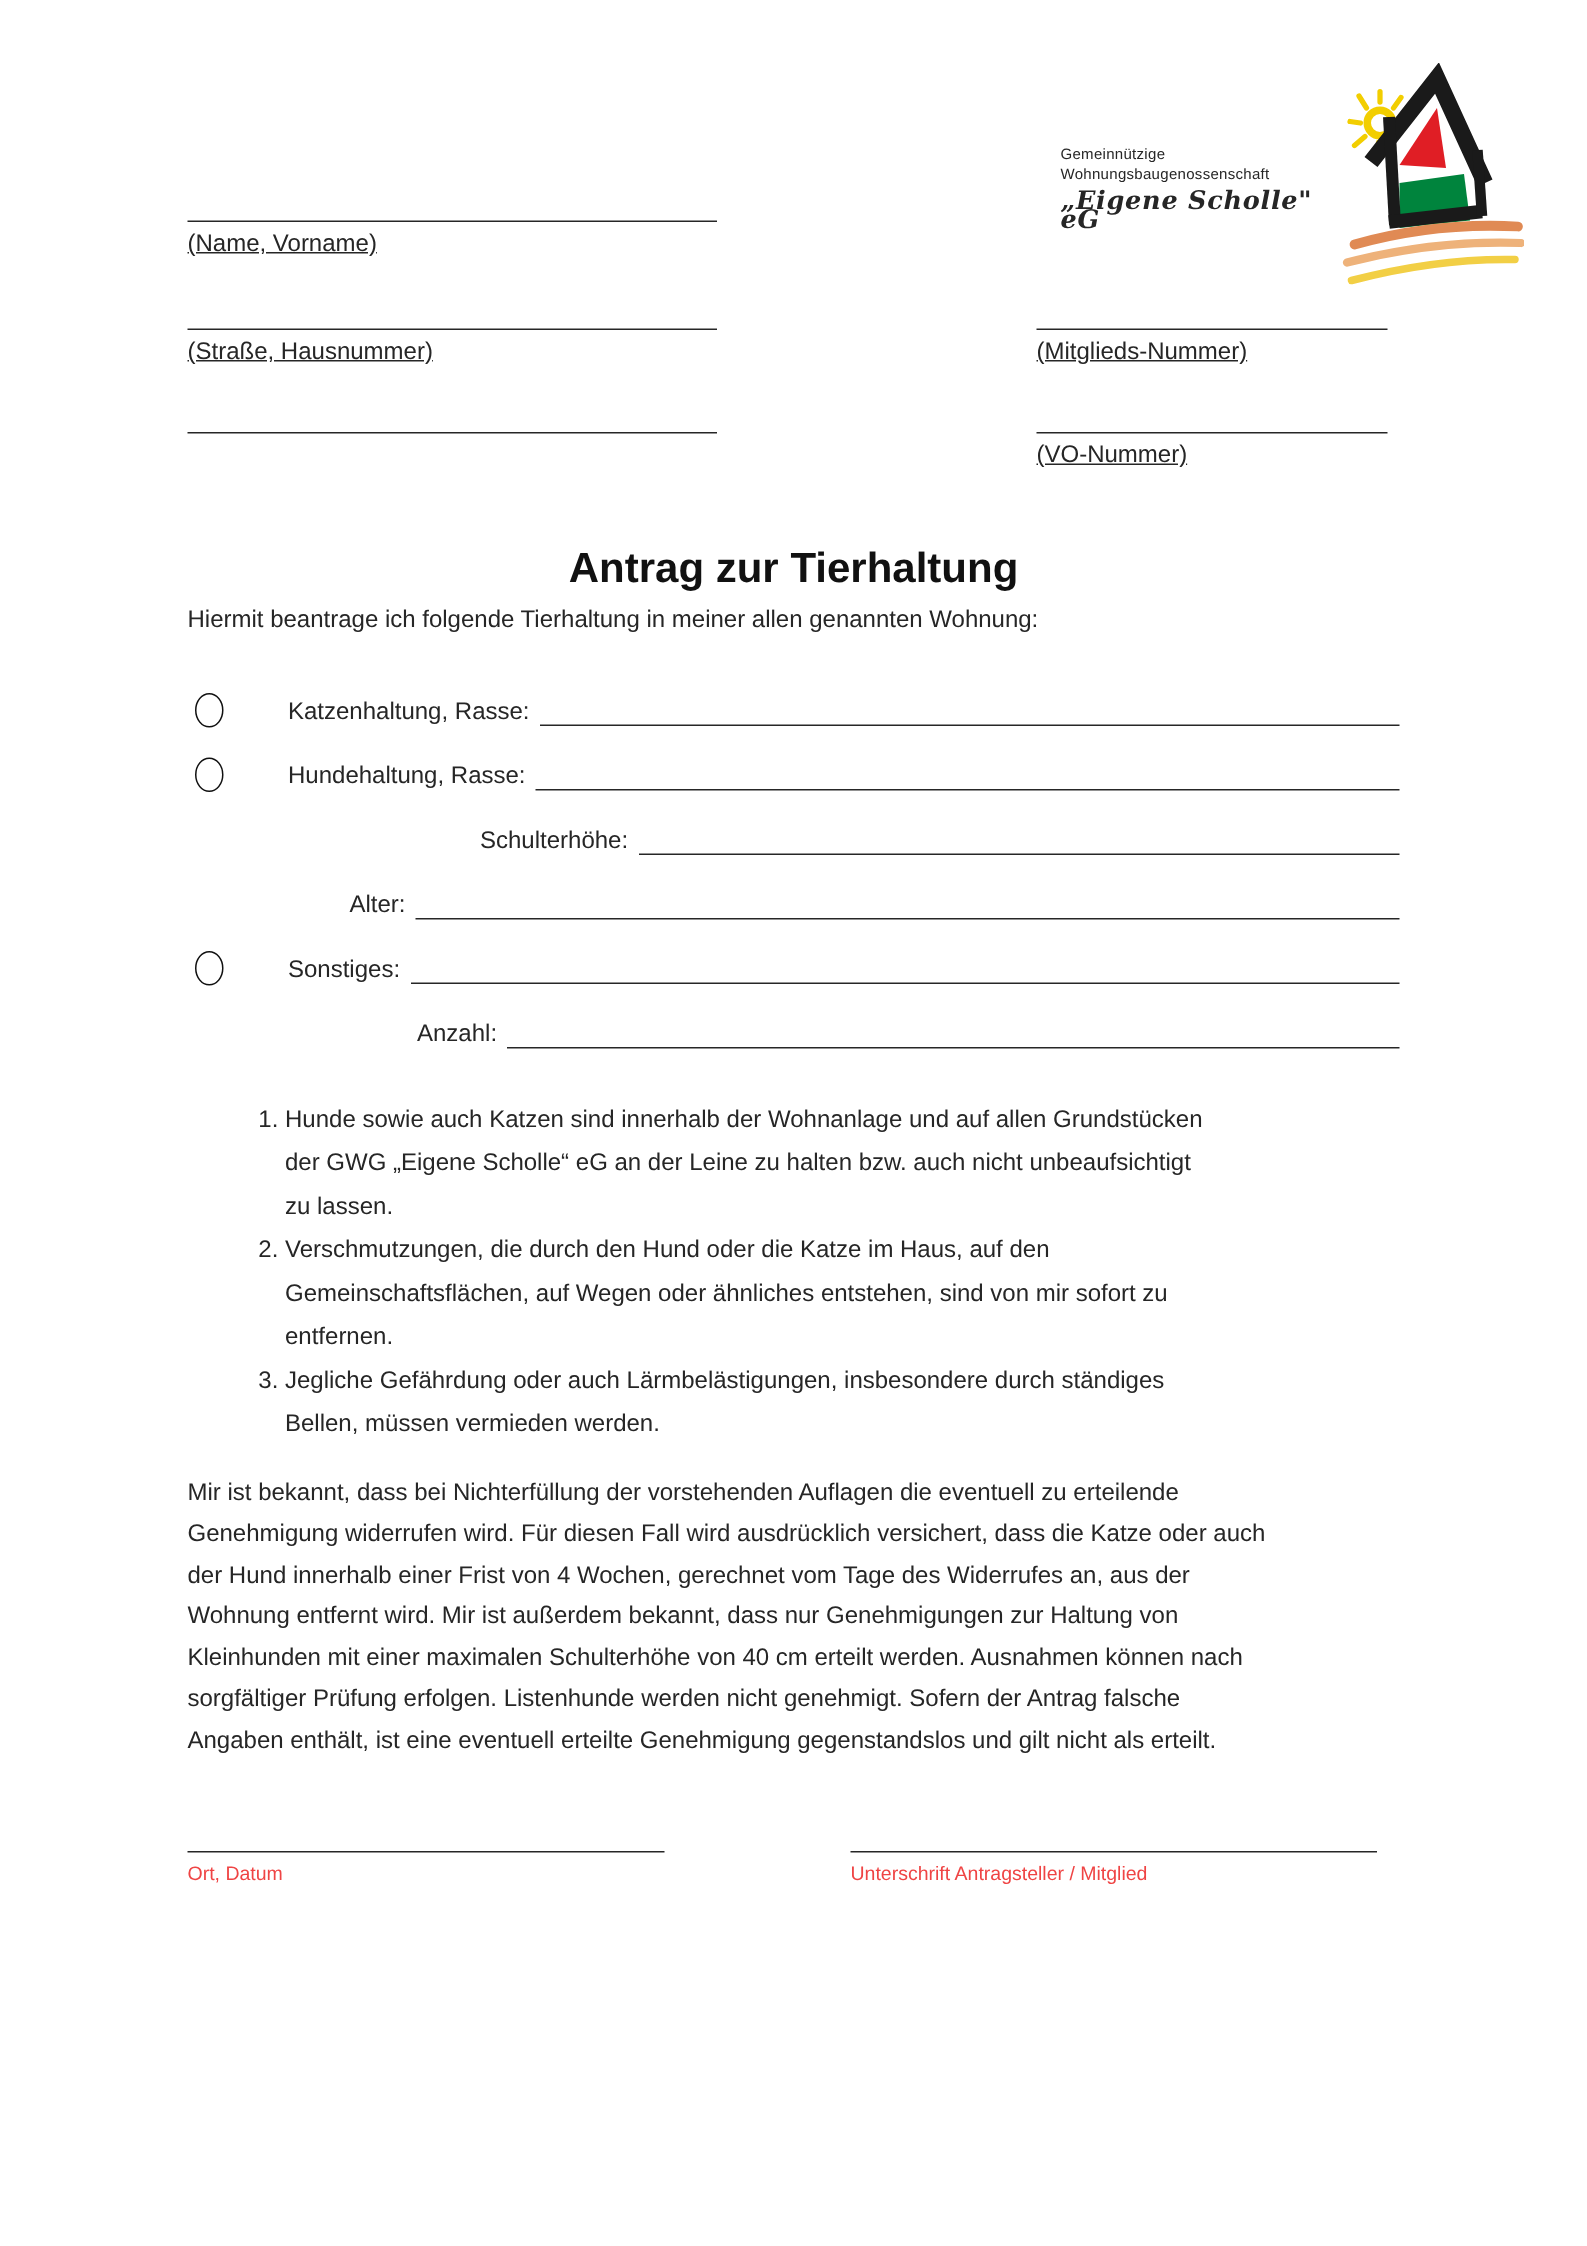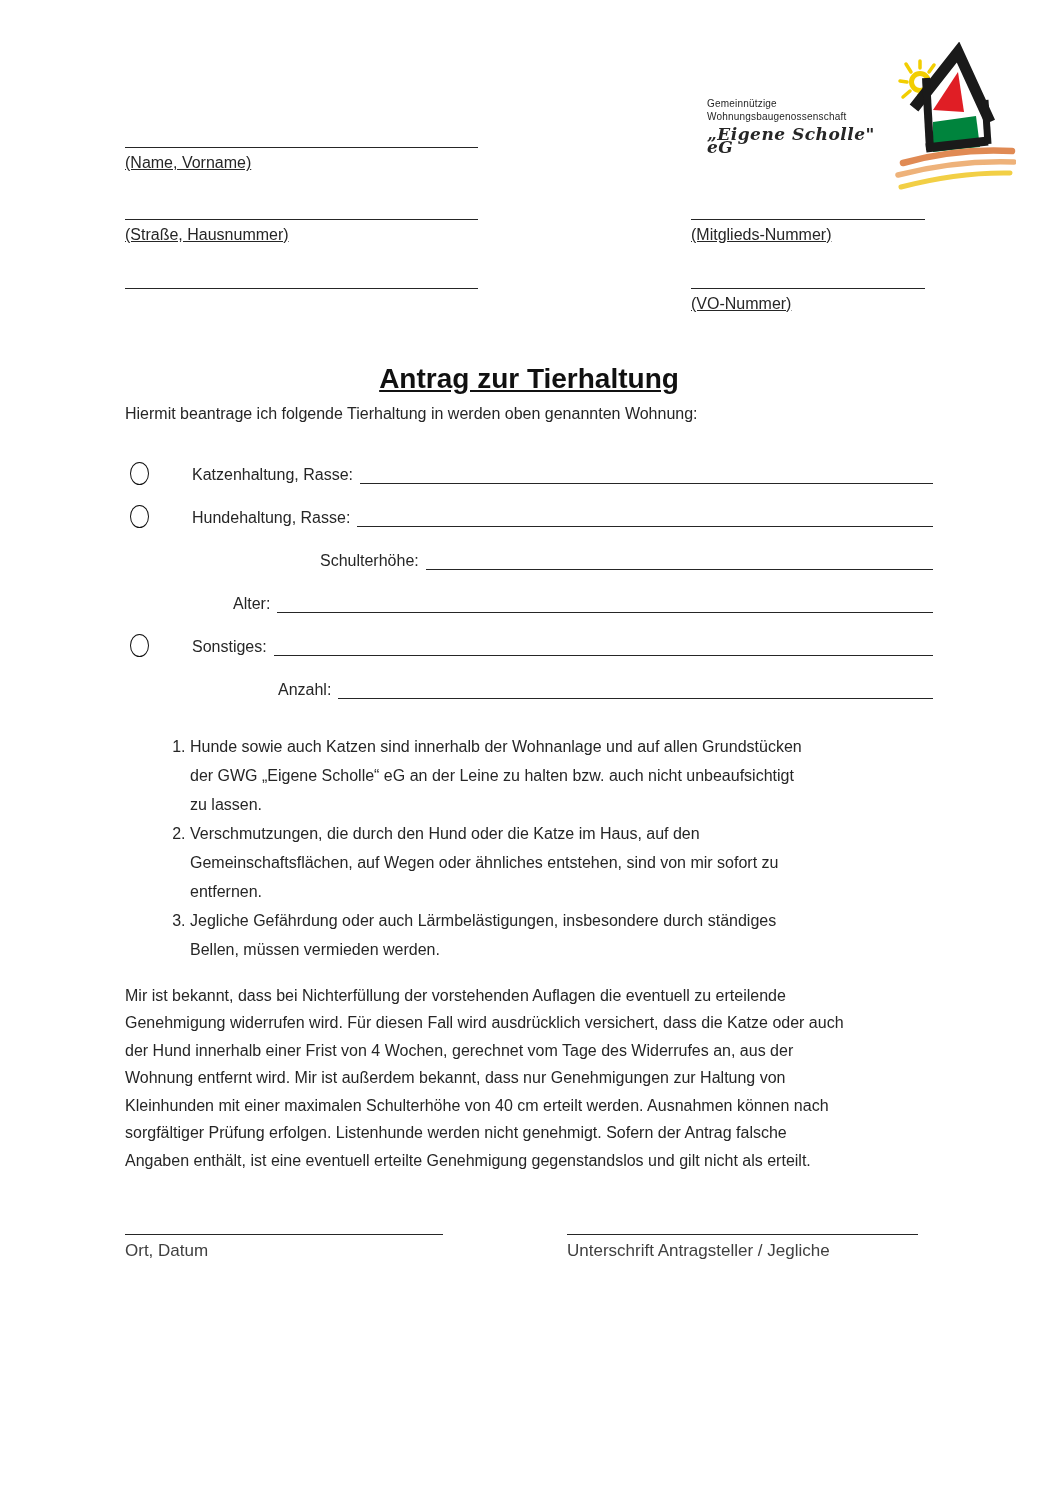--- a/index.html
+++ b/index.html
@@ -21,21 +21,21 @@
 
   .logo-text { position:absolute; left:707px; top:97px; width:200px; line-height:13px; }
   .logo-text .small { font-size:10px; letter-spacing:.2px; }
   .logo-script { margin-top:5px; font-family:"DejaVu Serif","Liberation Serif",serif;
                  font-style:italic; font-weight:bold; font-size:17px; letter-spacing:.5px; }
   .logo-svg { position:absolute; left:876px; top:42px; }
 
   
   .content { padding:358px 125px 0 125px; }
   h1.title { margin:0; font-size:28px; line-height:42px; text-align:center;
-             font-weight:bold; color:#111;text-decoration:underline; }
+             font-weight:bold; color:#111; }
   p.body { margin:0; line-height:27.5px; white-space:pre-line; }
   .intro { margin-top:40px; }
   .p1 { margin-top:22px; }
   .closing { margin-top:18px; }
 
   .options { margin-top:33px; }
   .opt-row { display:flex; align-items:flex-end; height:25px; margin-bottom:18px; }
   .circle { flex:none; width:17px; height:21px; border:1.6px solid #111;
             border-radius:50%; margin-left:5px; margin-bottom:1px; background:#fff; cursor:pointer; }
   .opt-label { white-space:nowrap; line-height:22px; }
@@ -46,21 +46,21 @@
   .blank { flex:1 1 auto; border-bottom:1.4px solid #262626; margin-left:7px; margin-bottom:2px; }
 
   ol.conds { margin:31px 0 18px 0; padding:0 0 0 65px; line-height:29px; }
   ol.conds li { white-space:pre-line; }
 
   .sig-row { display:flex; margin-top:60px; }
   .sig-block { }
   .sig-left  { width:318px; }
   .sig-right { width:351px; margin-left:auto; margin-right:15px; }
   .sig-line { border-bottom:1.4px solid #262626; height:0; }
-  .sig-caption { margin-top:6px; font-size:17px; color:#404040; }
+  .sig-caption { margin-top:6px; font-size:13px; color:#ef4444; }
 </style>
 </head>
 <body>
 
 <div class="page">
 
   <div class="fgroup g-name">
     <div class="fline"></div>
     <div class="fcaption">(Name, Vorname)</div>
   </div>
@@ -109,21 +109,21 @@
       <path d="M27,121 Q80,106 136,109" stroke-width="6.5" stroke="#e08a54"></path>
       <path d="M22,133 Q80,118 138,120" stroke-width="5.5" stroke="#eeb27a"></path>
       <path d="M25,145 Q82,130 134,131" stroke-width="5" stroke="#f2cf45"></path>
     </g>
   </svg>
 
   <div class="content">
 
     <h1 class="title">Antrag zur Tierhaltung</h1>
 
-    <p class="body intro">Hiermit beantrage ich folgende Tierhaltung in werden oben genannten Wohnung:</p>
+    <p class="body intro">Hiermit beantrage ich folgende Tierhaltung in meiner allen genannten Wohnung:</p>
 
     <div class="options">
       <div class="opt-row">
         <span class="circle"></span>
         <span class="opt-label after-circle">Katzenhaltung, Rasse:</span>
         <span class="blank"></span>
       </div>
       <div class="opt-row">
         <span class="circle"></span>
         <span class="opt-label after-circle">Hundehaltung, Rasse:</span>
@@ -168,18 +168,18 @@
 sorgfältiger Prüfung erfolgen. Listenhunde werden nicht genehmigt. Sofern der Antrag falsche
 Angaben enthält, ist eine eventuell erteilte Genehmigung gegenstandslos und gilt nicht als erteilt.</p>
 
     <div class="sig-row">
       <div class="sig-block sig-left">
         <div class="sig-line"></div>
         <div class="sig-caption">Ort, Datum</div>
       </div>
       <div class="sig-block sig-right">
         <div class="sig-line"></div>
-        <div class="sig-caption">Unterschrift Antragsteller / Jegliche</div>
+        <div class="sig-caption">Unterschrift Antragsteller / Mitglied</div>
       </div>
     </div>
 
   </div>
 </div>
 
 </body></html>

